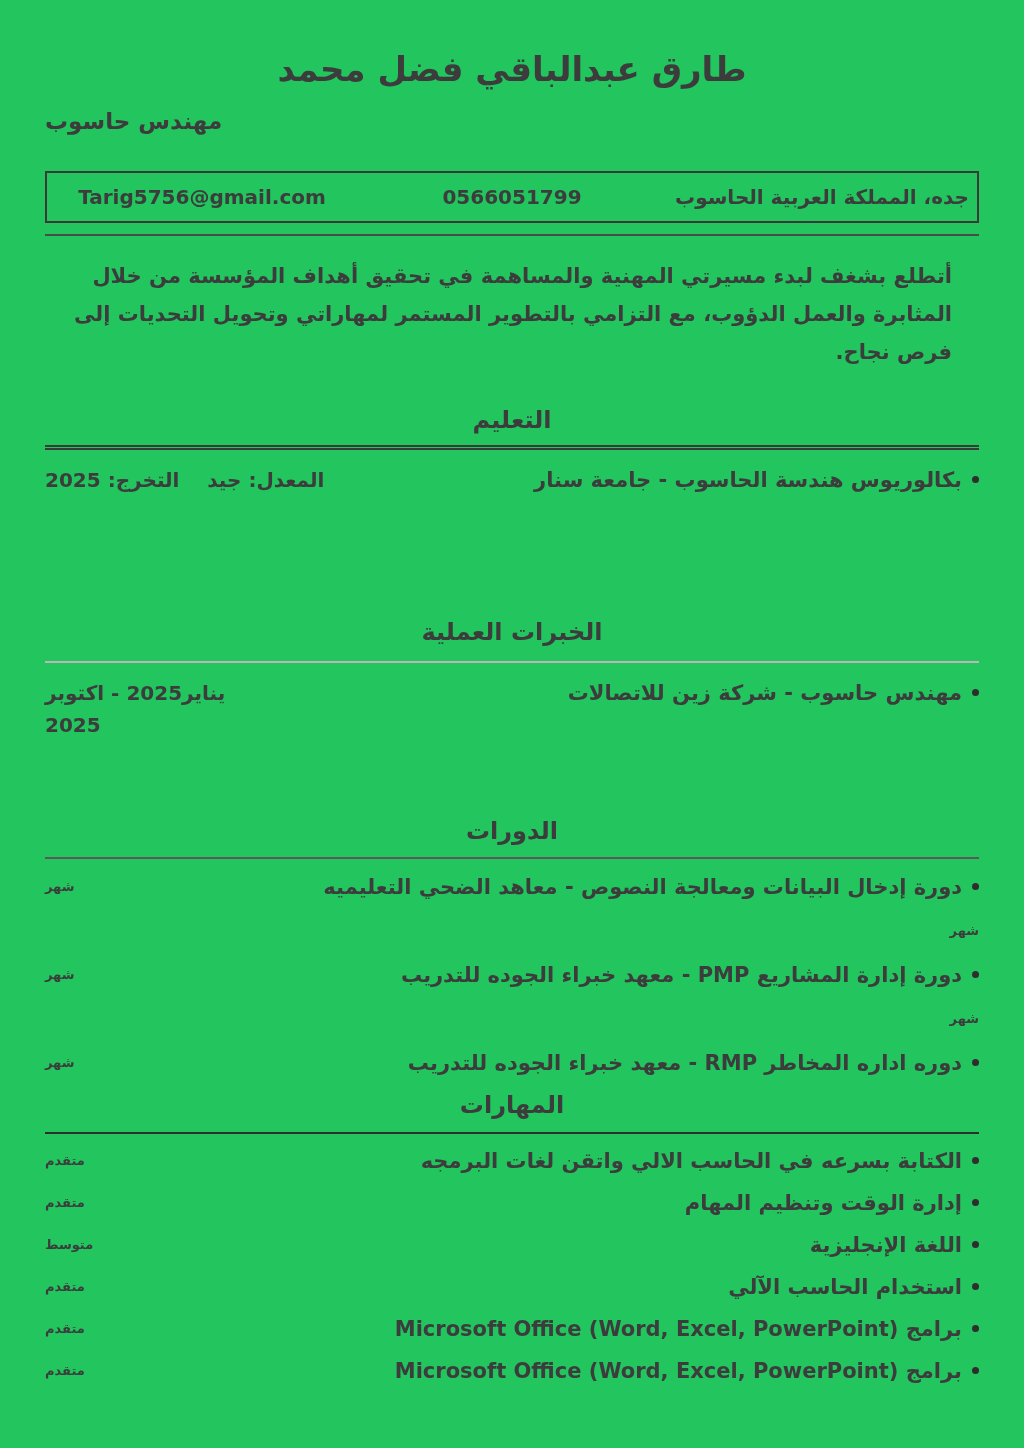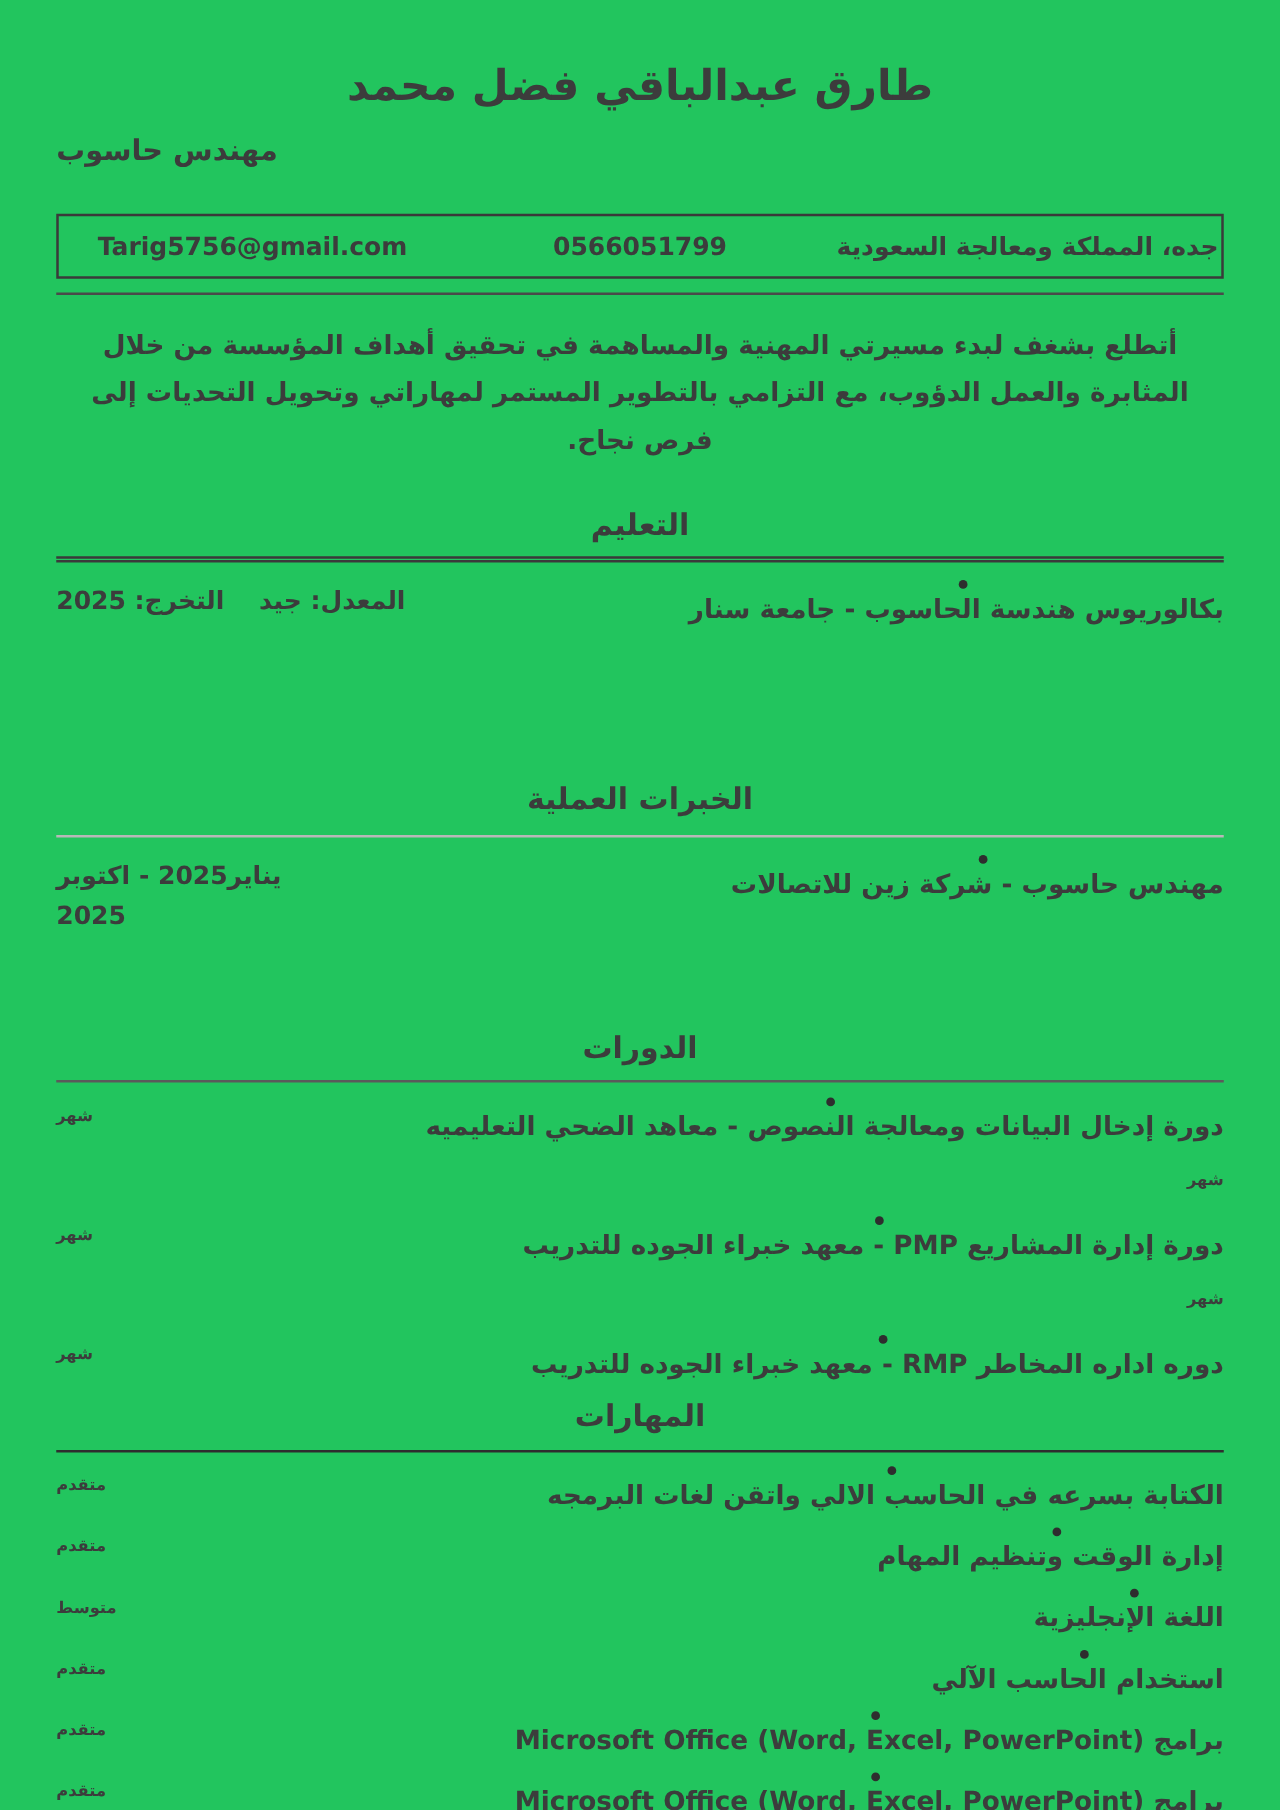--- a/index.html
+++ b/index.html
@@ -68,36 +68,35 @@
     margin-top:11px;
   }
   .rule-objective{border-top-color:#4a4a4a;}
   .rule-education{border-top:5px double #3a3a3a;margin-top:7px;}
   .rule-experience{border-top-color:var(--rule-light,#b8b8b8);}
   .rule-courses{border-top-color:#5a5a5a;margin-top:8px;}
   .rule-skills{border-top-color:#2e2e2e;margin-top:9px;}
   .objective-text{
     margin:22px auto 0;
     max-width:880px;
-    text-align:center;
+    text-align:right;
     font-size:21px;
     line-height:1.8;
   }
   .entry-row{
     margin-top:14px;
     display:flex;
     justify-content:space-between;
     align-items:flex-start;
   }
   .entry-main{
     display:flex;
     align-items:baseline;
     font-size:21px;
     line-height:32px;
-    flex-direction:column;
   }
   .bullet{
     width:7px;height:7px;
     border-radius:50%;
     background:#2e2e2e;
     margin-left:10px;
     flex:0 0 auto;
     align-self:center;
   }
   .entry-side{
@@ -127,21 +126,21 @@
 </style>
 </head>
 <body>
 
 <div class="page">
 
   <h1 class="name">طارق عبدالباقي فضل محمد</h1>
   <div class="job-title">مهندس حاسوب</div>
 
   <div class="contact-bar">
-    <div class="contact-cell">جده، المملكة ومعالجة السعودية</div>
+    <div class="contact-cell">جده، المملكة العربية الحاسوب</div>
     <div class="contact-cell">0566051799</div>
     <div class="contact-cell ltr">Tarig5756@gmail.com</div>
   </div>
 
   <hr class="rule rule-objective">
   <p class="objective-text">أتطلع بشغف لبدء مسيرتي المهنية والمساهمة في تحقيق أهداف المؤسسة من خلال المثابرة والعمل الدؤوب، مع التزامي بالتطوير المستمر لمهاراتي وتحويل التحديات إلى فرص نجاح.</p>
 
   <h2 class="section-heading h-education">التعليم</h2>
   <hr class="rule rule-education">
   <div class="entry-row">

